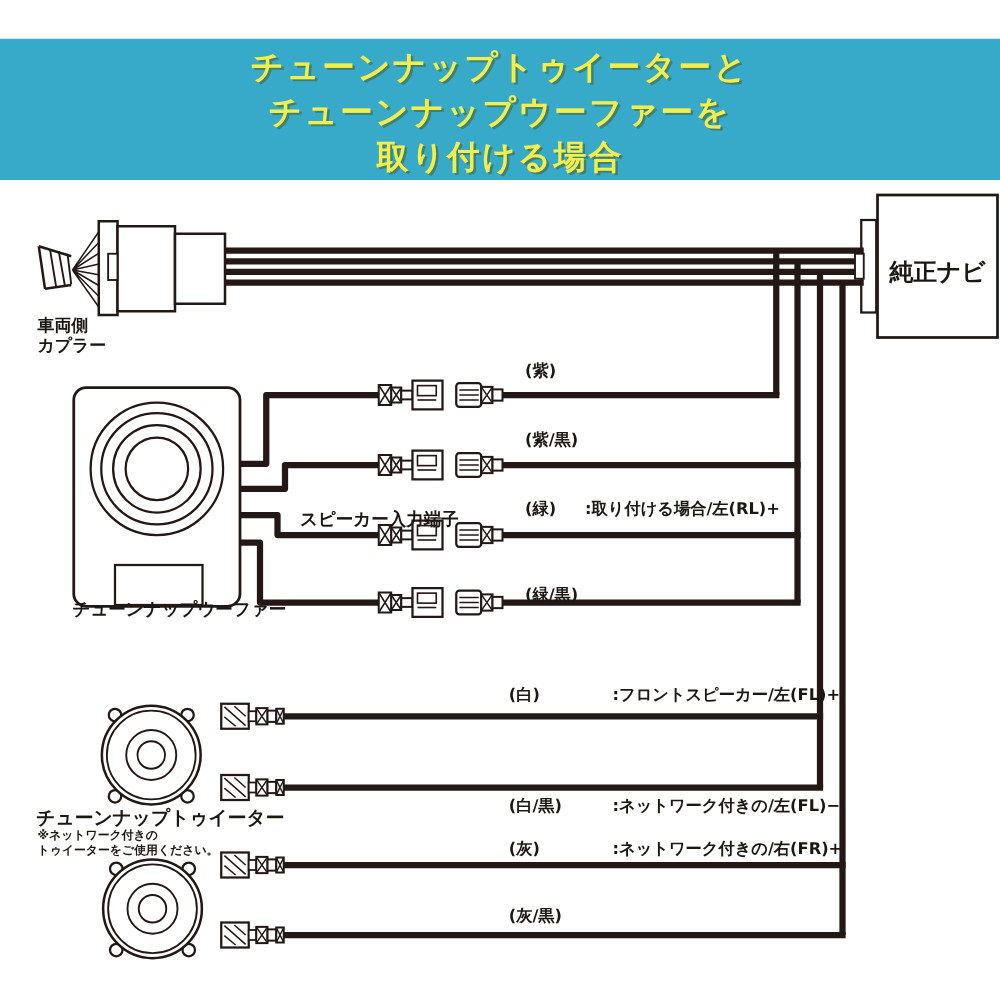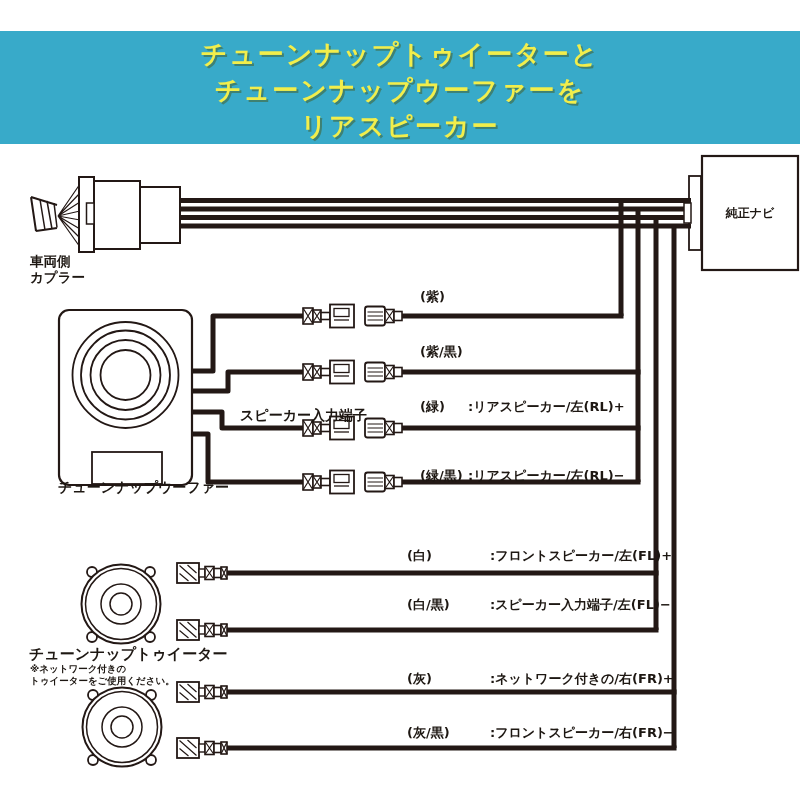--- a/index.html
+++ b/index.html
@@ -13,40 +13,40 @@
     text-align:center;
   }
   .banner .bline{
     font-size:26px;font-weight:700;line-height:36px;letter-spacing:2px;
     text-shadow:2px 2px 0 rgba(70,80,10,0.45);
     white-space:nowrap;
   }
   .diagram-svg{position:absolute;left:0;top:0;}
   .lbl{position:absolute;font-weight:700;white-space:nowrap;color:#1d1712;}
   .coupler-label{left:30px;top:254px;width:95px;text-align:left;font-size:13.5px;line-height:15.5px;}
-  .nav-label{left:702px;top:205px;width:96px;text-align:center;font-size:12px;}
+  .nav-label{left:702px;top:205px;width:96px;text-align:center;font-size:19px;}
   .woofer-label{left:58px;top:479px;font-size:14px;}
   .input-label{left:240px;top:391px;font-size:14px;margin-top:16px;}
   .tweeter-label{left:29px;top:645px;font-size:15px;}
   .tweeter-note{left:30px;top:663px;font-size:9.5px;font-weight:600;line-height:11.5px;}
   .wire-label{position:absolute;display:flex;font-weight:700;font-size:13px;white-space:nowrap;}
   .wire-label.rear{left:420px;}
   .wire-label.rear .wl-color{min-width:48px;}
   .wire-label.front{left:407px;}
   .wire-label.front .wl-color{min-width:83px;}
 </style>
 </head>
 <body>
 
 <div class="stage">
 
   <div class="banner" style="background:#38aac9;color:#f2ee4b;">
     <div class="bline">チューンナップトゥイーターと</div>
     <div class="bline">チューンナップウーファーを</div>
-    <div class="bline">リアスピーカー</div>
+    <div class="bline">取り付ける場合</div>
   </div>
 
   <svg class="diagram-svg" width="800" height="800" viewBox="0 0 800 800">
     <defs>
 
       <g id="t-rear" stroke="#231815" fill="#ffffff">
         <rect x="0" y="-8" width="10" height="16" stroke-width="1.6"></rect>
         <path d="M0 -8 L10 8 M0 8 L10 -8" fill="none" stroke-width="1.2"></path>
         <rect x="10" y="-6" width="8" height="12" stroke-width="1.6"></rect>
         <path d="M10 -6 L18 6 M10 6 L18 -6" fill="none" stroke-width="1.2"></path>
@@ -187,37 +187,35 @@
   </div>
 
   <div class="wire-label rear" style="top:288px">
     <span class="wl-color">(紫)</span>
   </div>
   <div class="wire-label rear" style="top:343px">
     <span class="wl-color">(紫/黒)</span>
   </div>
   <div class="wire-label rear" style="top:398px">
     <span class="wl-color">(緑)</span>
-    <span class="wl-desc">:リアスピーカー/左(RL)+</span>
+    <span class="wl-desc">:取り付ける場合/左(RL)+</span>
   </div>
   <div class="wire-label rear" style="top:467px">
     <span class="wl-color">(緑/黒)</span>
-    <span class="wl-desc">:リアスピーカー/左(RL)−</span>
   </div>
 
   <div class="wire-label front" style="top:547px">
     <span class="wl-color">(白)</span>
     <span class="wl-desc">:フロントスピーカー/左(FL)+</span>
   </div>
-  <div class="wire-label front" style="top:596px">
+  <div class="wire-label front" style="top:636px">
     <span class="wl-color">(白/黒)</span>
-    <span class="wl-desc">:スピーカー入力端子/左(FL)−</span>
+    <span class="wl-desc">:ネットワーク付きの/左(FL)−</span>
   </div>
   <div class="wire-label front" style="top:670px">
     <span class="wl-color">(灰)</span>
     <span class="wl-desc">:ネットワーク付きの/右(FR)+</span>
   </div>
   <div class="wire-label front" style="top:724px">
     <span class="wl-color">(灰/黒)</span>
-    <span class="wl-desc">:フロントスピーカー/右(FR)−</span>
   </div>
 
 </div>
 
 </body></html>

